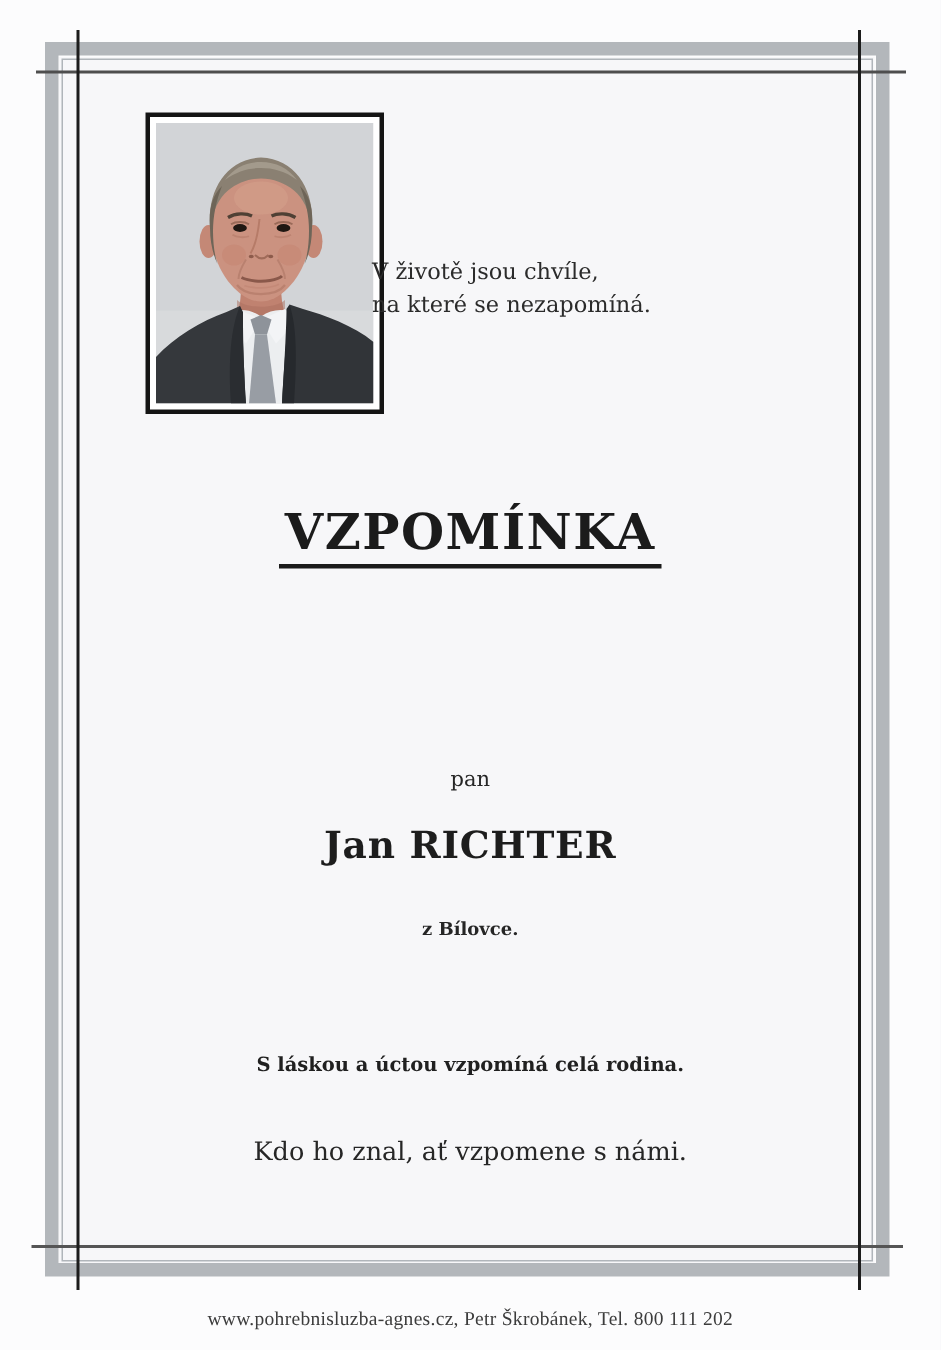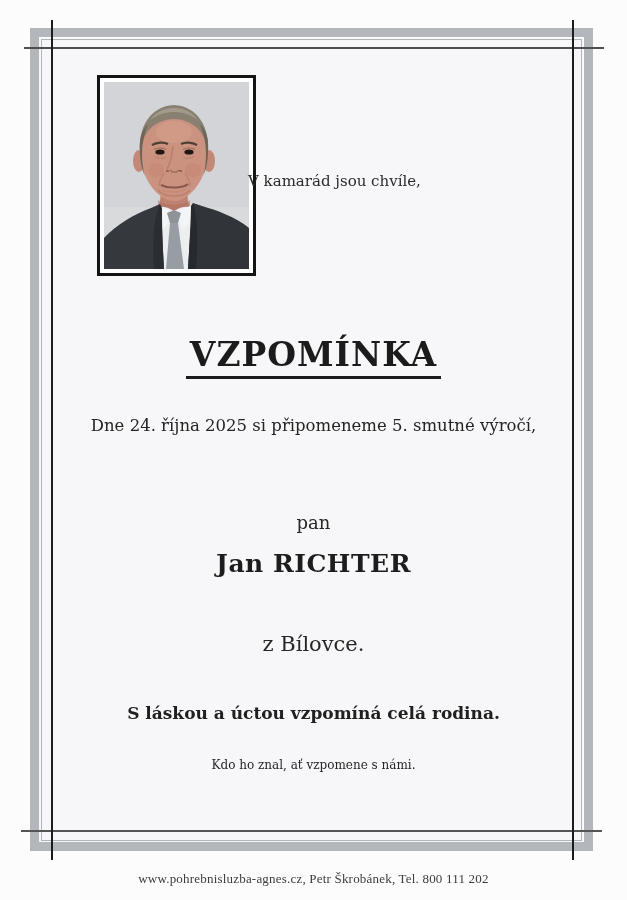--- a/index.html
+++ b/index.html
@@ -31,25 +31,25 @@
 
   
   .txt{left:0;right:0;text-align:center;margin-top:12px;}
   .quote{left:248px;width:330px;top:170px;font-size:15px;line-height:22px;color:#2b2b2b;}
   .title-wrap{top:326px;}
   .title-wrap span{
     display:inline-block;font-size:33px;font-weight:700;letter-spacing:1px;
     color:#1b1b1b;border-bottom:3px solid #1b1b1b;padding:0 4px 3px 4px;line-height:1.05;
   }
   .announcement{top:403px;font-size:16.5px;line-height:22.5px;color:#242424;}
-  .honorific{top:500px;font-size:18px;}
+  .honorific{top:500px;font-size:14px;}
   .name{top:538px;font-size:25px;font-weight:700;letter-spacing:.5px;color:#1d1d1d;line-height:1.1;}
-  .origin{top:620px;font-size:21px;font-weight:400;}
-  .tribute{top:691px;font-size:17px;font-weight:700;color:#202020;}
-  .closing{top:746px;font-size:12px;}
+  .origin{top:600px;font-size:12px;font-weight:700;}
+  .tribute{top:691px;font-size:13px;font-weight:700;color:#202020;}
+  .closing{top:746px;font-size:17px;}
   .footer{top:859px;font-size:13px;color:#3c3c3c;font-family:"Liberation Serif",serif;letter-spacing:.2px;}
 </style>
 </head>
 <body>
 
 <div class="abs interior"></div>
 <div class="abs frame-band"></div>
 <div class="abs frame-inner-line"></div>
 <div class="abs accent-top"></div>
 <div class="abs accent-bottom"></div>
@@ -108,29 +108,29 @@
 
     <path d="M60,91 C57,96 55,100 55,104" stroke="#b67e6c" stroke-width="1.3" fill="none" opacity="0.85"></path>
     <path d="M81,91 C84,96 86,100 86,104" stroke="#b67e6c" stroke-width="1.3" fill="none" opacity="0.85"></path>
 
     <path d="M57,103 C62,105.5 70,106 76,105 C80,104.3 83,103 84,102" stroke="#8a584a" stroke-width="2" fill="none"></path>
     <path d="M59,108.5 C65,110.5 76,110.5 82,107.5" stroke="#c08673" stroke-width="1.2" fill="none" opacity="0.7"></path>
   </svg>
 </div>
 
 <div class="abs quote">
-  <div>V kamarád jsou chvíle,</div>
+  <div>V životě jsou chvíle,</div>
+  <div>na které se nezapomíná.</div>
 </div>
 
 <div class="abs txt title-wrap">
   <span>VZPOMÍNKA</span>
 </div>
 
 <div class="abs txt announcement">
-  <div>Dne 24. října 2025 si připomeneme 5. smutné výročí,</div>
 </div>
 
 <div class="abs txt honorific">pan</div>
 
 <div class="abs txt name">Jan RICHTER</div>
 
 <div class="abs txt origin">z Bílovce.</div>
 
 <div class="abs txt tribute">S láskou a úctou vzpomíná celá rodina.</div>
 

